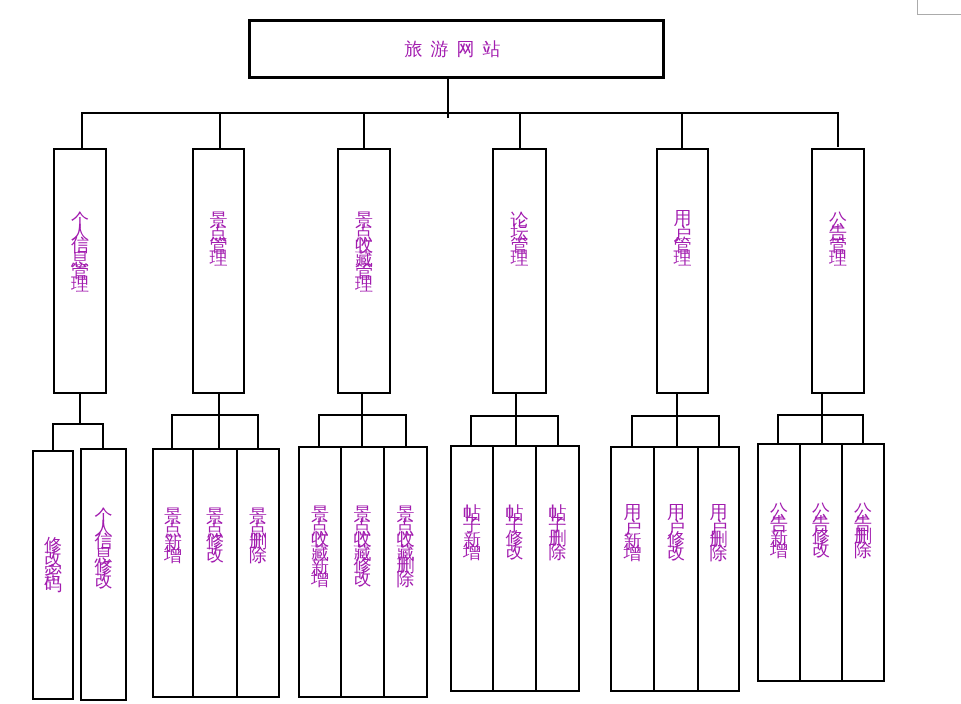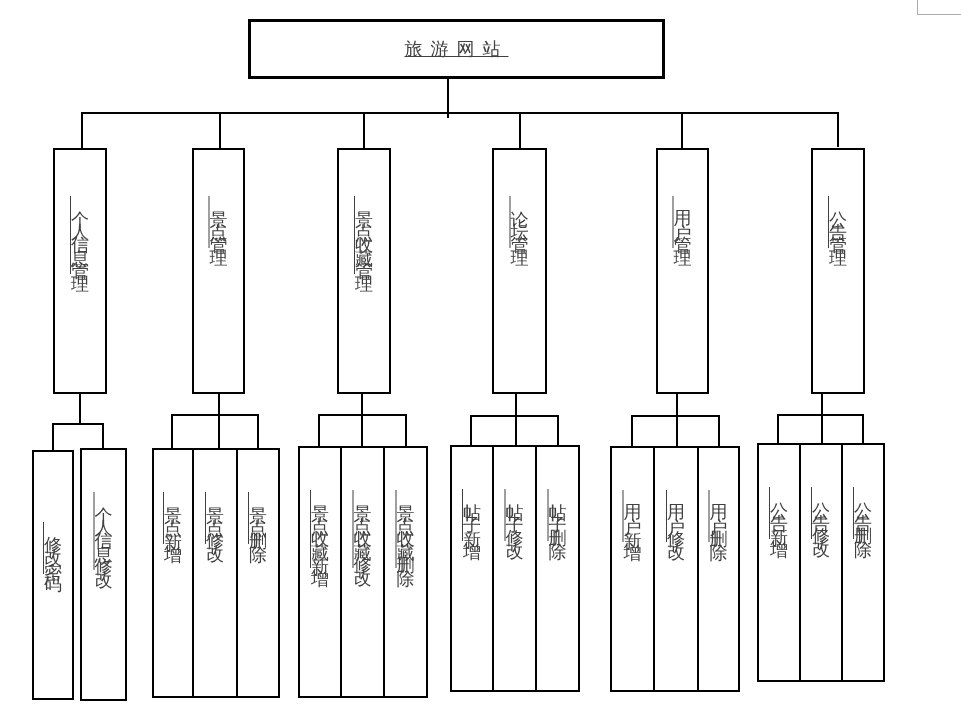--- a/index.html
+++ b/index.html
@@ -11,22 +11,21 @@
     position:relative;
     width:961px;height:704px;
     background:#ffffff;
     overflow:hidden;
   }
   .box{
     position:absolute;
     box-sizing:border-box;
     border:2px solid #000;
     background:#fff;
-    color:#404040;
-    text-decoration:underline;
+    color:#a21caf;
   }
   .root-box{
     border-width:3px;
     display:flex;align-items:center;justify-content:center;
     font-size:18px;letter-spacing:8px;
   }
   .vbox{
     display:flex;justify-content:center;align-items:flex-start;
   }
   .vtext{

